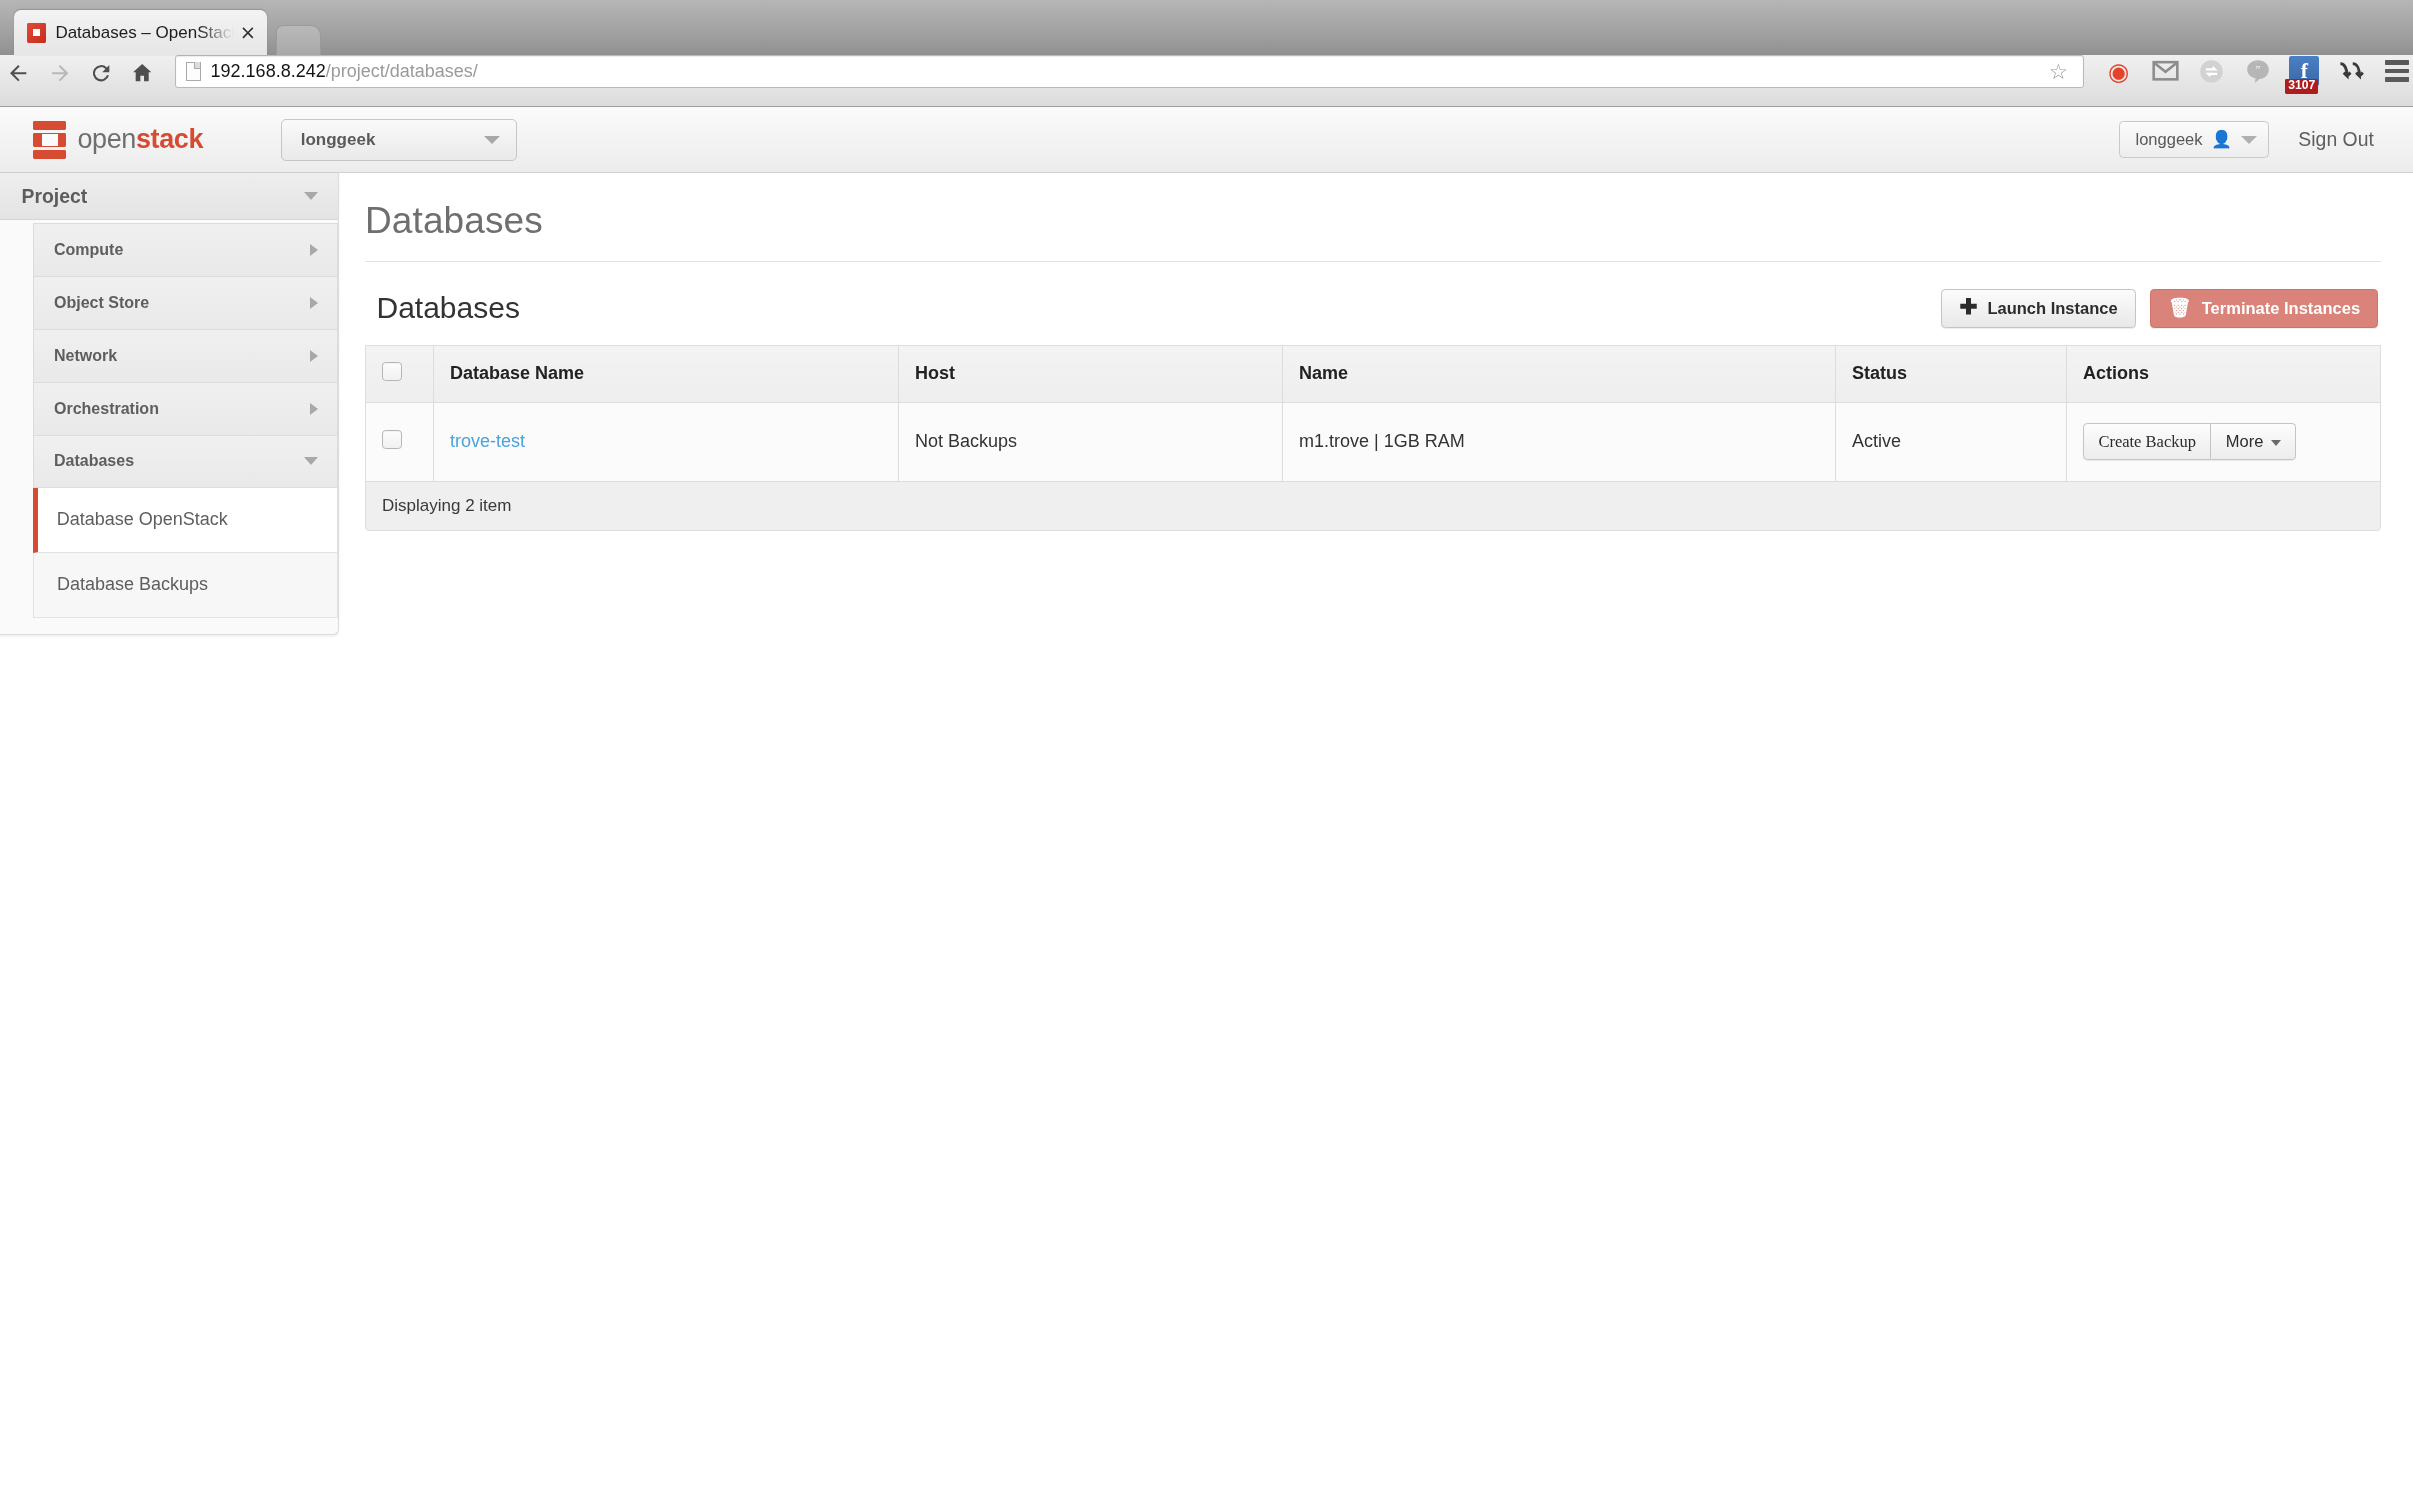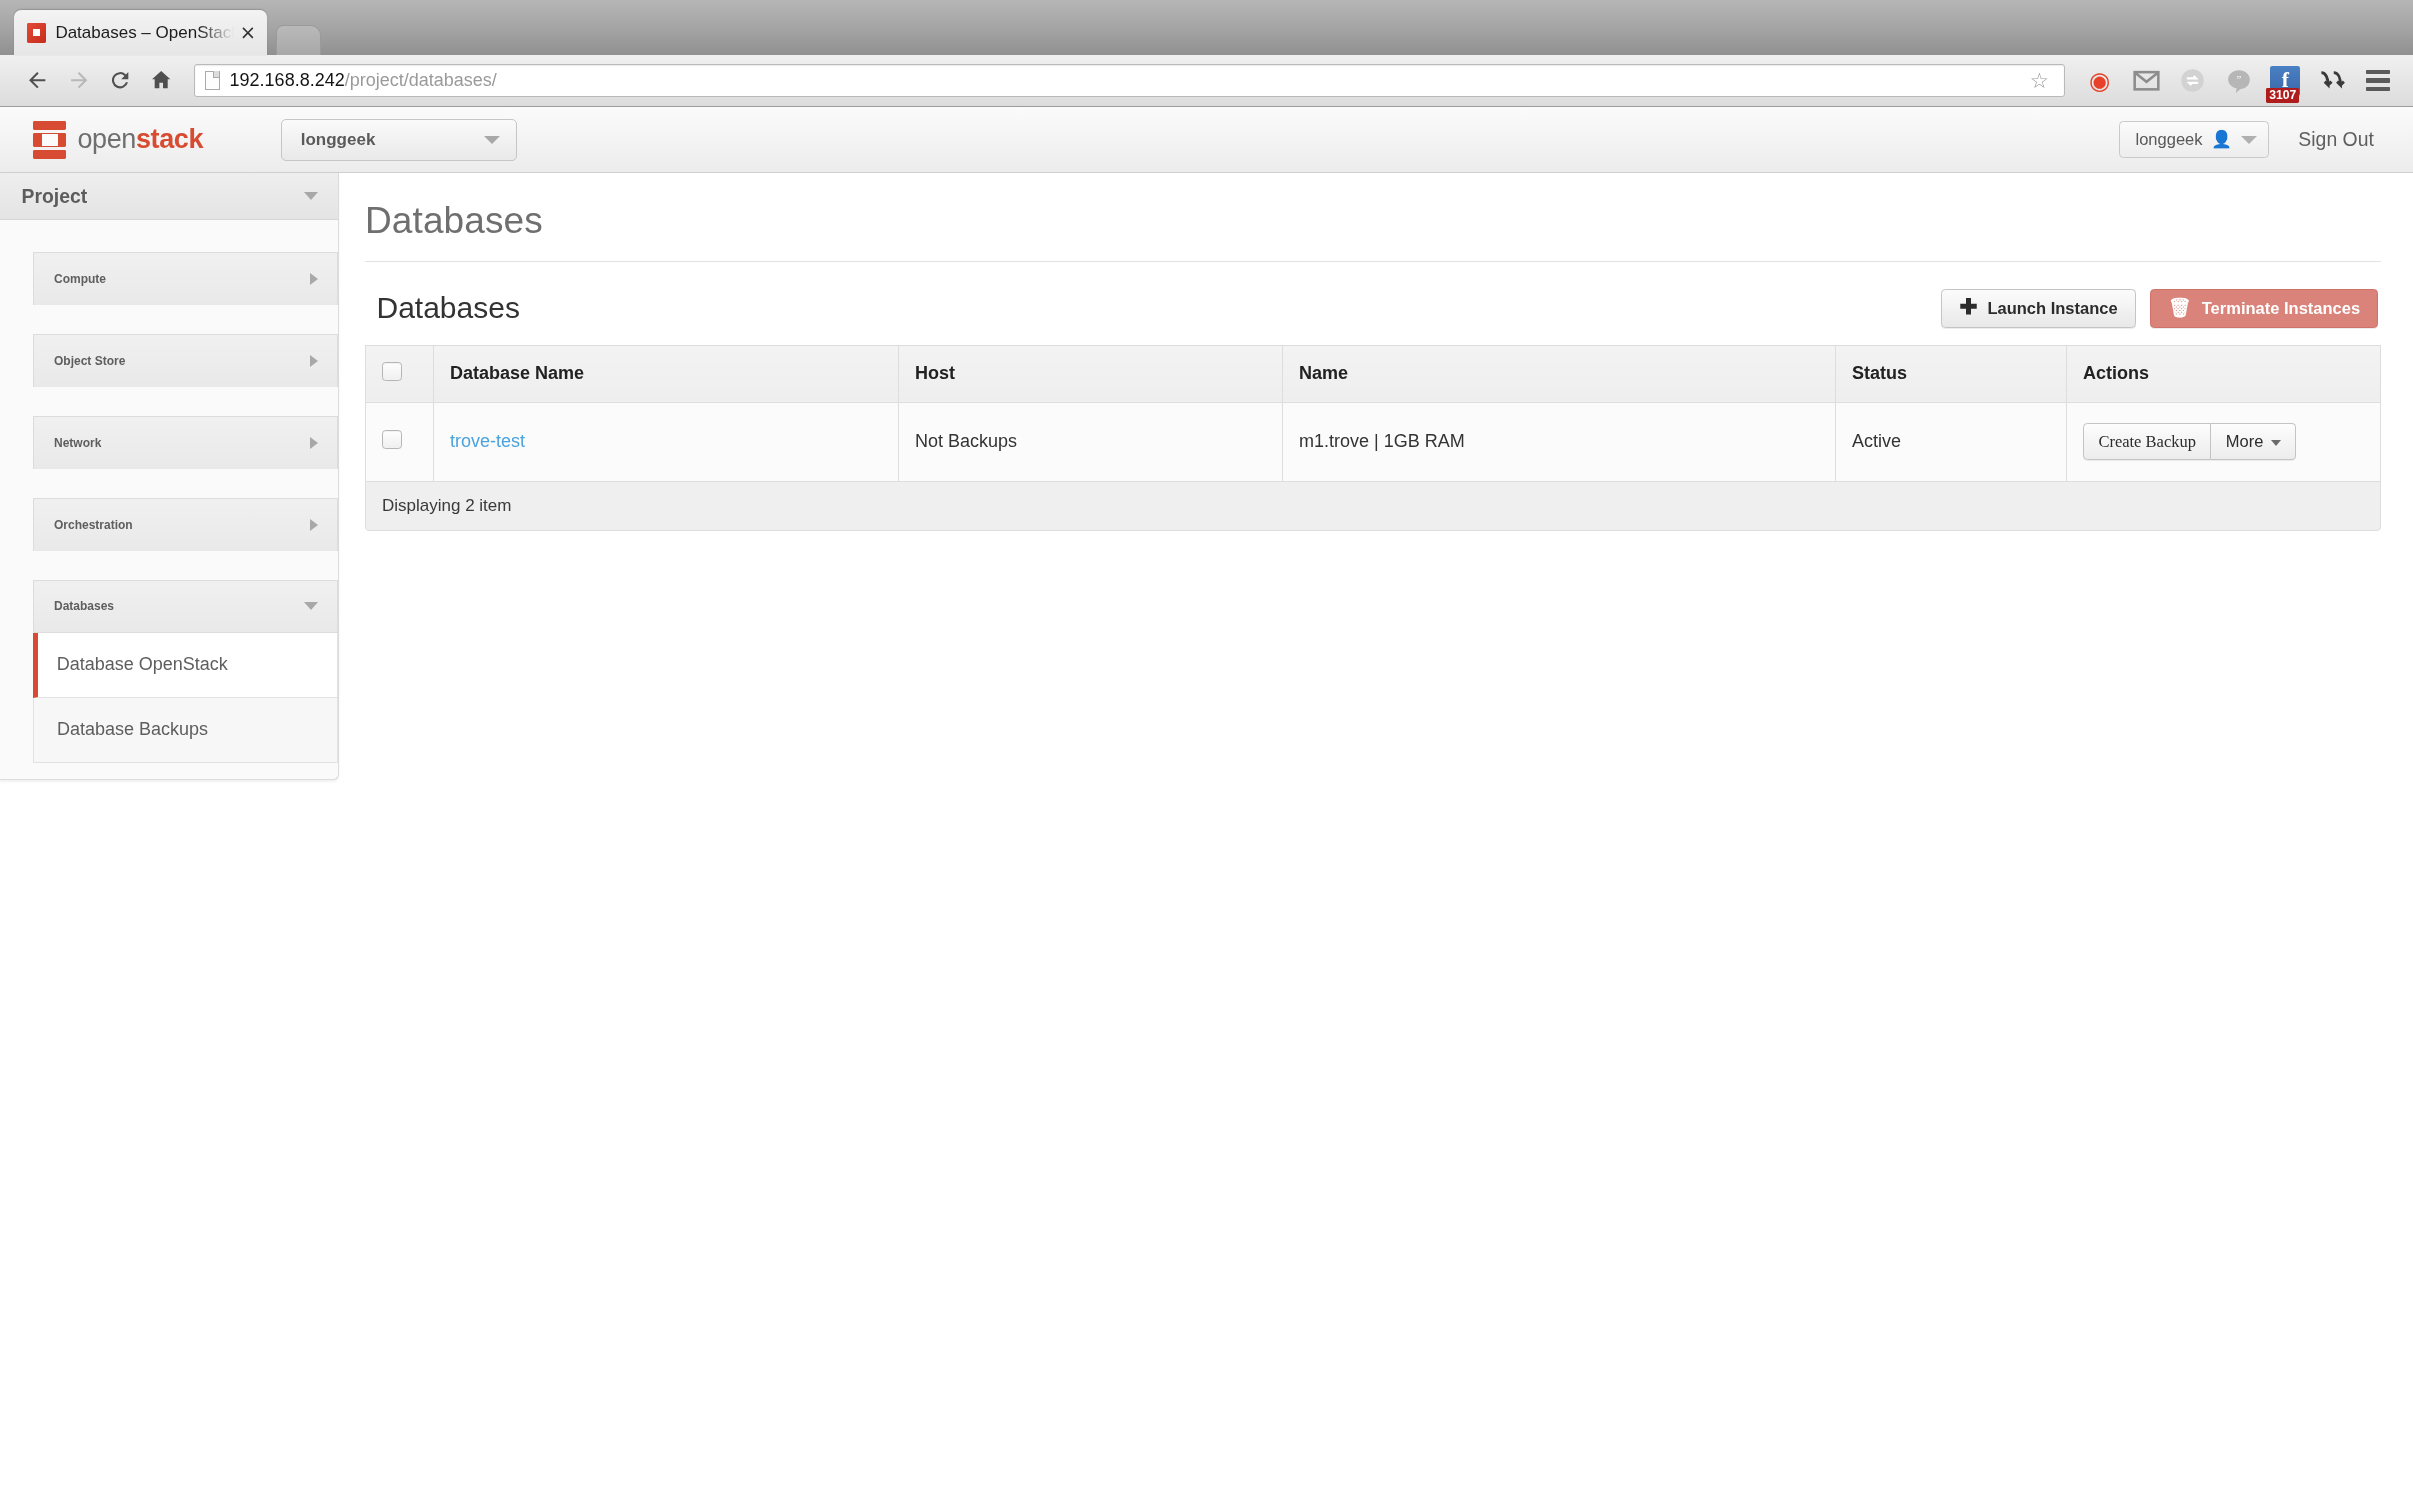--- a/index.html
+++ b/index.html
@@ -61,22 +61,22 @@
     background: linear-gradient(to bottom, #b9b9b9, #a8a8a8);
     border-radius: 7.2px 10px 0 0;
     border: 0.7px solid #9a9a9a; border-bottom: none;
     transform: skewX(0deg);
   }
 
   .toolbar {
     height: 52px;
     background: linear-gradient(to bottom, #f0f0f0 0%, #dcdcdc 100%);
     border-bottom: 0.7px solid #9d9d9d;
-    display: flex; align-items: center;
-    padding: 0 19px;
+    display: flex; align-items: flex-start;
+    padding: 0 0;
   }
   .nav-btn {
     width: 37px; height: 37px;
     display: flex; align-items: center; justify-content: center;
     margin-right: 4.3px;
     color: #5c5c5c;
   }
   .nav-btn svg { display: block; }
   .omnibox {
     flex: 1 1 auto; height: 33px;
@@ -208,21 +208,21 @@
     padding: 0 20px 0 21.5px;
     font-size: 19.4px; font-weight: bold; color: #5c5c5c;
   }
   .side-group { padding-left: 33px; padding-top: 2.9px; }
   .side-item {
     height: 53px;
     background: linear-gradient(to bottom,#f0f0f0,#e9e9e9);
     border: 0.7px solid #dcdcdc; border-bottom: none;
     display: flex; align-items: center; justify-content: space-between;
     padding: 0 18.7px 0 20px;
-    font-size: 12px; font-weight: bold; color: #5e5e5e; margin-top: 29px;
+    font-size: 16px; font-weight: bold; color: #5e5e5e;
   }
   .side-item:last-of-type { border-bottom: 0.7px solid #dcdcdc; }
   .caret-right {
     width: 0; height: 0;
     border-top: 6.5px solid transparent;
     border-bottom: 6.5px solid transparent;
     border-left: 8px solid #a8a8a8;
   }
   .caret-down-sm {
     width: 0; height: 0;

